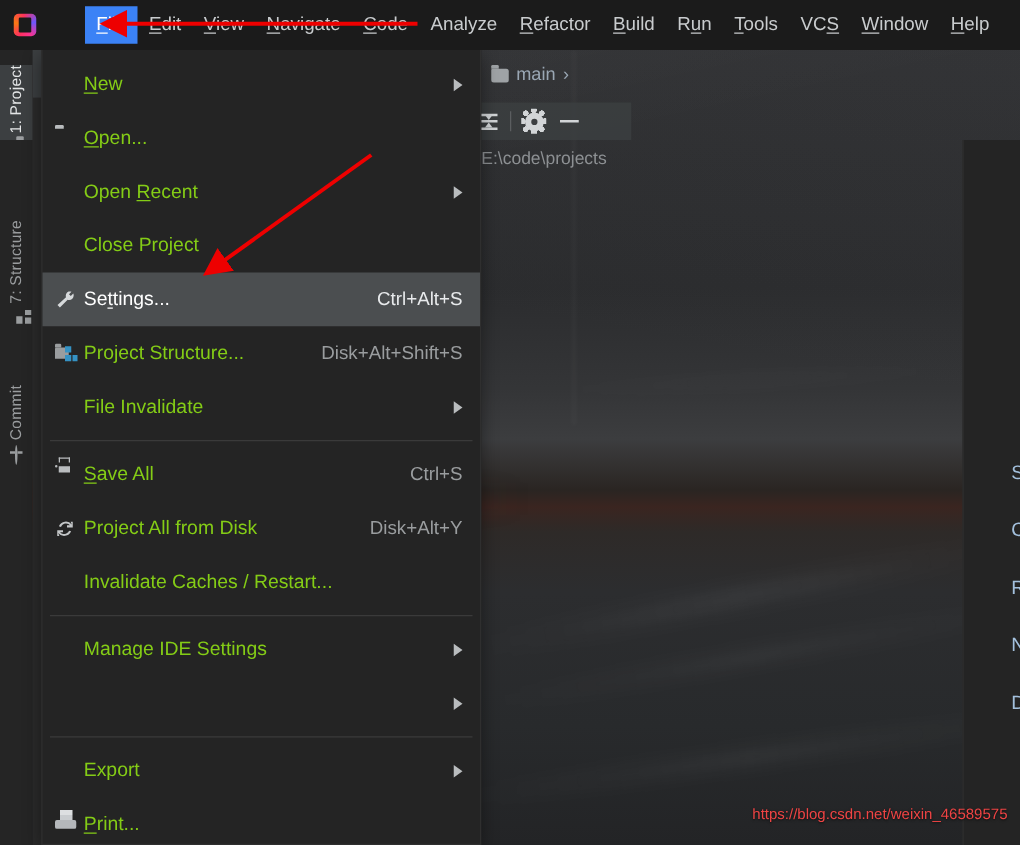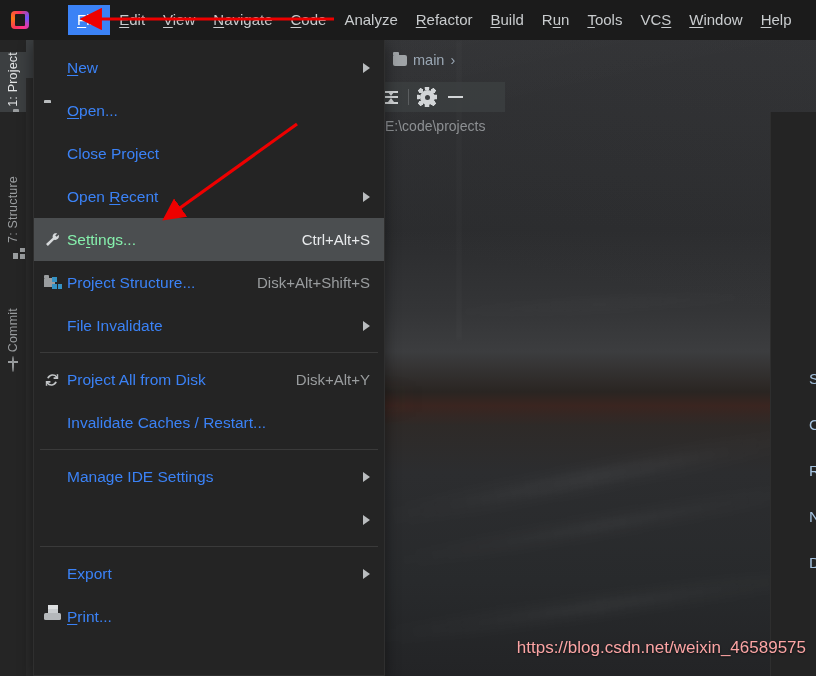--- a/index.html
+++ b/index.html
@@ -232,23 +232,23 @@
     display: flex; align-items: center;
     padding-left: 33px; padding-right: 14px;
     cursor: default;
   }
   .mrow.hl { background: #4b4e50; }
   .mrow .micon {
     position: absolute; left: 10px; top: 50%; transform: translateY(-50%);
     width: 18px; height: 16px;
   }
   .mrow .mlabel {
-    color: #3b82f6; font-size: 15.5px; white-space: nowrap;
-  }
-  .mrow.hl .mlabel { color: #86efac; }
+    color: #84cc16; font-size: 15.5px; white-space: nowrap;
+  }
+  .mrow.hl .mlabel { color: #ffffff; }
   .mrow .mlabel u { text-decoration: underline; text-underline-offset: 2px; }
   .mrow .mshort {
     margin-left: auto; color: #9a9d9f; font-size: 15px; white-space: nowrap;
   }
   .mrow.hl .mshort { color: #e8eaec; }
   .mrow .marrow {
     margin-left: auto;
     width: 0; height: 0;
     border-top: 5px solid transparent;
     border-bottom: 5px solid transparent;
@@ -312,21 +312,21 @@
 
   
   .arrows {
     position: absolute; left: 0; top: 0; width: 816px; height: 676px;
     z-index: 60; pointer-events: none;
   }
 
   
   .watermark {
     position: absolute; right: 10px; bottom: 18px;
-    color: #fca5a5; font-size: 17px;
+    color: #ef4444; font-size: 12px;
     text-shadow: 0 1px 2px rgba(0,0,0,.7);
     z-index: 50; white-space: nowrap;
   }
 </style>
 </head>
 <body>
 
 <div id="app">
 
   <div class="backdrop">
@@ -416,26 +416,26 @@
       <span class="mlabel"><u>N</u>ew</span>
       <span class="marrow"></span>
     </div>
 
     <div class="mrow">
       <span class="micon"><span class="mi-openfolder"></span></span>
       <span class="mlabel"><u>O</u>pen...</span>
     </div>
 
     <div class="mrow">
-      <span class="mlabel">Close Project</span>
-    </div>
-
-    <div class="mrow">
       <span class="mlabel">Open <u>R</u>ecent</span>
       <span class="marrow"></span>
+    </div>
+
+    <div class="mrow">
+      <span class="mlabel">Close Project</span>
     </div>
 
     <div class="mrow hl">
       <span class="micon">
         <svg class="mi-wrench" viewBox="0 0 18 16" width="18" height="16" aria-hidden="true">
           <path d="M12.2 1.0c-2.0 0-3.6 1.6-3.6 3.6 0 .42.07.82.2 1.19L2.0 12.0l1.9 1.9 6.2-6.2c.38.14.8.22 1.24.22 2.0 0 3.6-1.6 3.6-3.6 0-.52-.11-1.0-.3-1.45l-2.0 2.0-1.45-1.45 2.0-2.0c-.45-.2-.94-.32-1.0-.42z" fill="#d6d9db"></path>
         </svg>
       </span>
       <span class="mlabel">Se<u>t</u>tings...</span>
       <span class="mshort">Ctrl+Alt+S</span>
@@ -449,20 +449,27 @@
       <span class="mshort">Disk+Alt+Shift+S</span>
     </div>
 
     <div class="mrow">
       <span class="mlabel">File Invalidate</span>
       <span class="marrow"></span>
     </div>
 
     <div class="msep"></div>
 
+    <div class="mrow">
+      <span class="micon">
+        <span class="mi-save"><span class="body"></span><span class="top"></span><span class="bot"></span></span>
+      </span>
+      <span class="mlabel"><u>S</u>ave All</span>
+      <span class="mshort">Ctrl+S</span>
+    </div>
 
     <div class="mrow">
       <span class="micon">
         <svg class="mi-reload" viewBox="0 0 16 16" width="16" height="16" aria-hidden="true">
           <path d="M13.4 4.6A6 6 0 0 0 3.1 6.0l1.7.5A4.2 4.2 0 0 1 11.9 5.2l-2.3.0 0 1.7 4.6 0 0-4.6-1.7 0z" fill="#c3c6c8"></path>
           <path d="M2.6 11.4A6 6 0 0 0 12.9 10.0l-1.7-.5A4.2 4.2 0 0 1 4.1 10.8l2.3 0 0-1.7-4.6 0 0 4.6 1.7 0z" fill="#c3c6c8"></path>
         </svg>
       </span>
       <span class="mlabel">Project All from Disk</span>
       <span class="mshort">Disk+Alt+Y</span>

